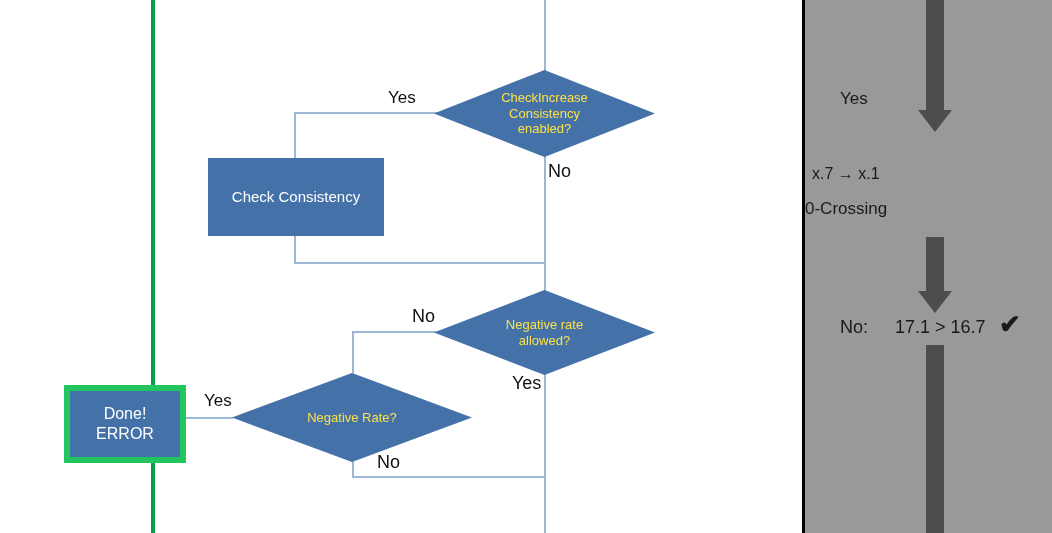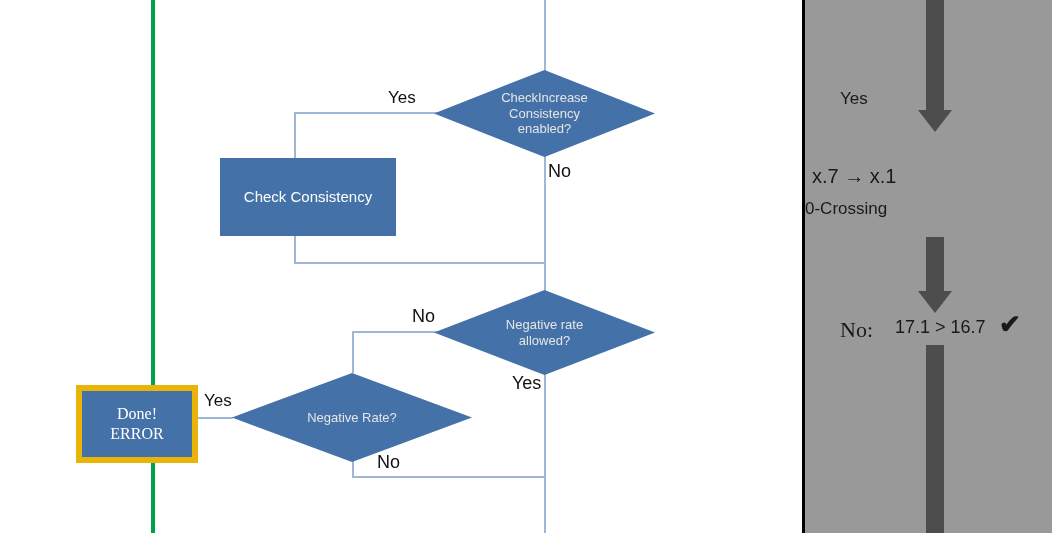--- a/index.html
+++ b/index.html
@@ -35,39 +35,37 @@
 
   
   .diamond {
     position: absolute;
     background: #4472A8;
     clip-path: polygon(50% 0%, 100% 50%, 50% 100%, 0% 50%);
     display: flex;
     align-items: center;
     justify-content: center;
     text-align: center;
-    color: #e5e5e5;
+    color: #fde047;
     line-height: 1.22;
   }
 
   
   .proc {
     position: absolute;
     background: #4472A8;
     display: flex;
     align-items: center;
     justify-content: center;
     text-align: center;
     color: #ffffff;
     line-height: 1.25;
-    margin-left: 12px;
   }
   .proc.outlined {
-    border: 6px solid #eab308;
-    font-family: Liberation Serif, serif;
+    border: 6px solid #22c55e;
   }
 
   
   .elabel {
     position: absolute;
     color: #111111;
     white-space: nowrap;
   }
 
   
@@ -176,28 +174,28 @@
 
   <div class="elabel" style="left:377px; top:452px; font-size:18px;">No</div>
 
   <div id="side-panel">
 
     <div class="big-arrow-shaft" style="left:121px; top:0px; height:112px;"></div>
     <div class="big-arrow-head" style="left:113px; top:110px;"></div>
 
     <div class="panel-text" style="left:35px; top:89px; font-size:17px;">Yes</div>
 
-    <div class="panel-text" style="left:7px; top:165px; font-size:20px;">x.7 → x.1</div>
+    <div class="panel-text" style="left:7px; top:165px; font-size:16px;">x.7 → x.1</div>
     <div class="panel-text" style="left:0px; top:199px; font-size:17px;">0-Crossing</div>
 
 
     <div class="big-arrow-shaft" style="left:121px; top:237px; height:57px;"></div>
     <div class="big-arrow-head" style="left:113px; top:291px;"></div>
 
-    <div class="panel-text" style="left:35px; top:317px; font-size:22px;font-family:Liberation Serif, serif;">No:</div>
+    <div class="panel-text" style="left:35px; top:317px; font-size:18px;">No:</div>
     <div class="panel-text" style="left:90px; top:317px; font-size:18px;">17.1 &gt; 16.7</div>
     <div class="panel-text" style="left:194px; top:309px; font-size:26px; font-weight:bold;">✔</div>
 
     <div class="big-arrow-shaft" style="left:121px; top:345px; height:188px;"></div>
 
   </div>
 
 </div>
 
 </body></html>

